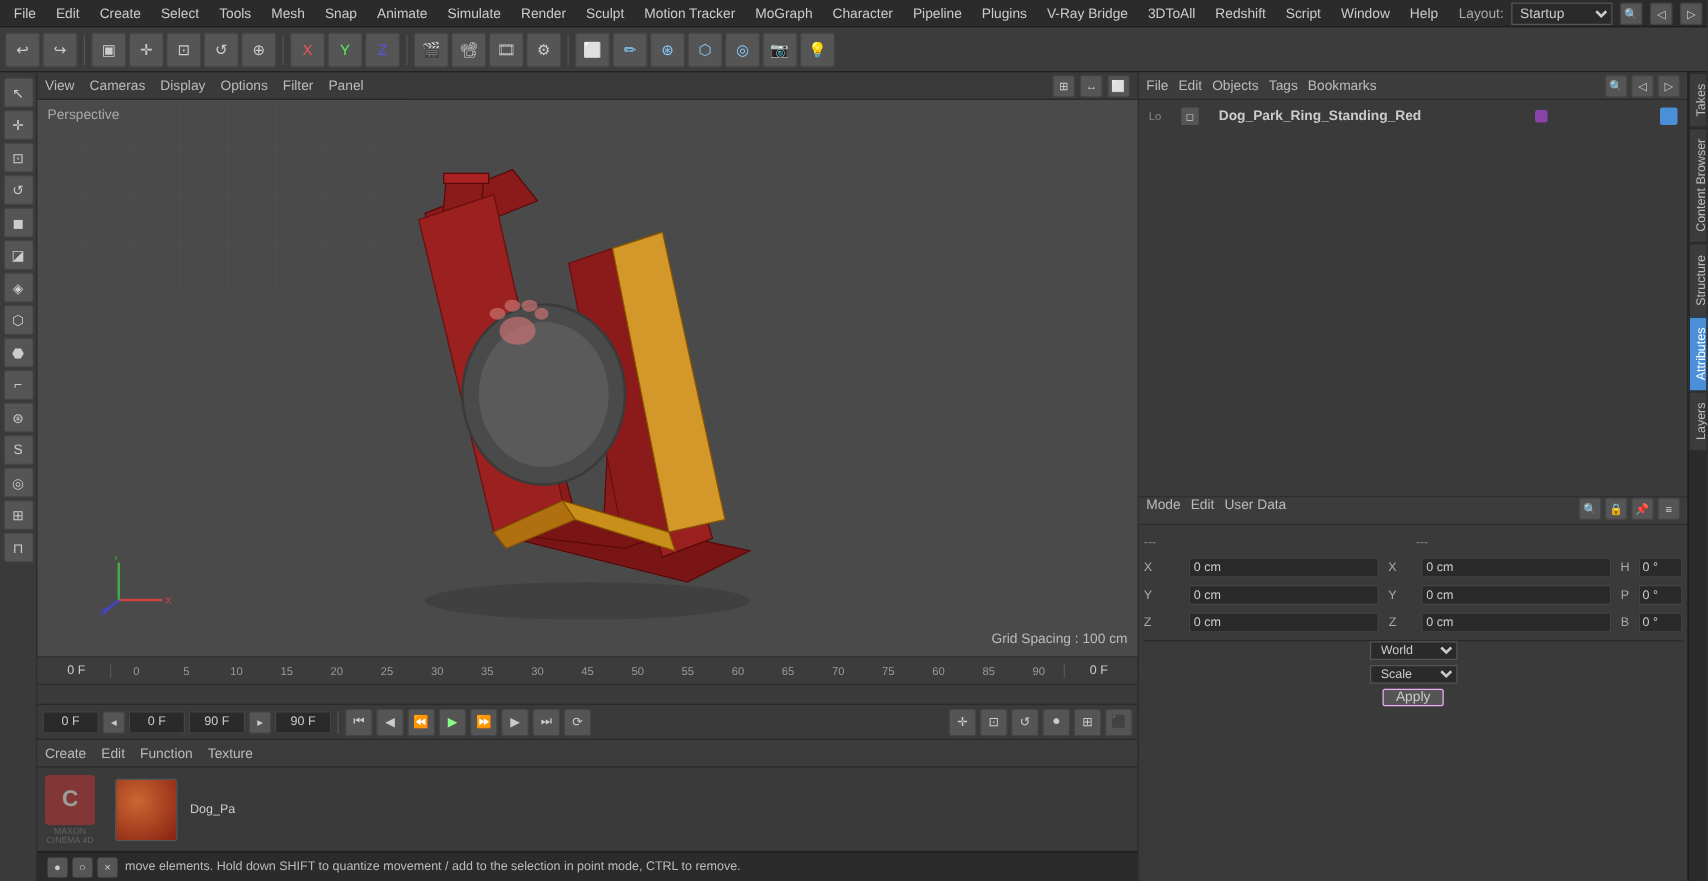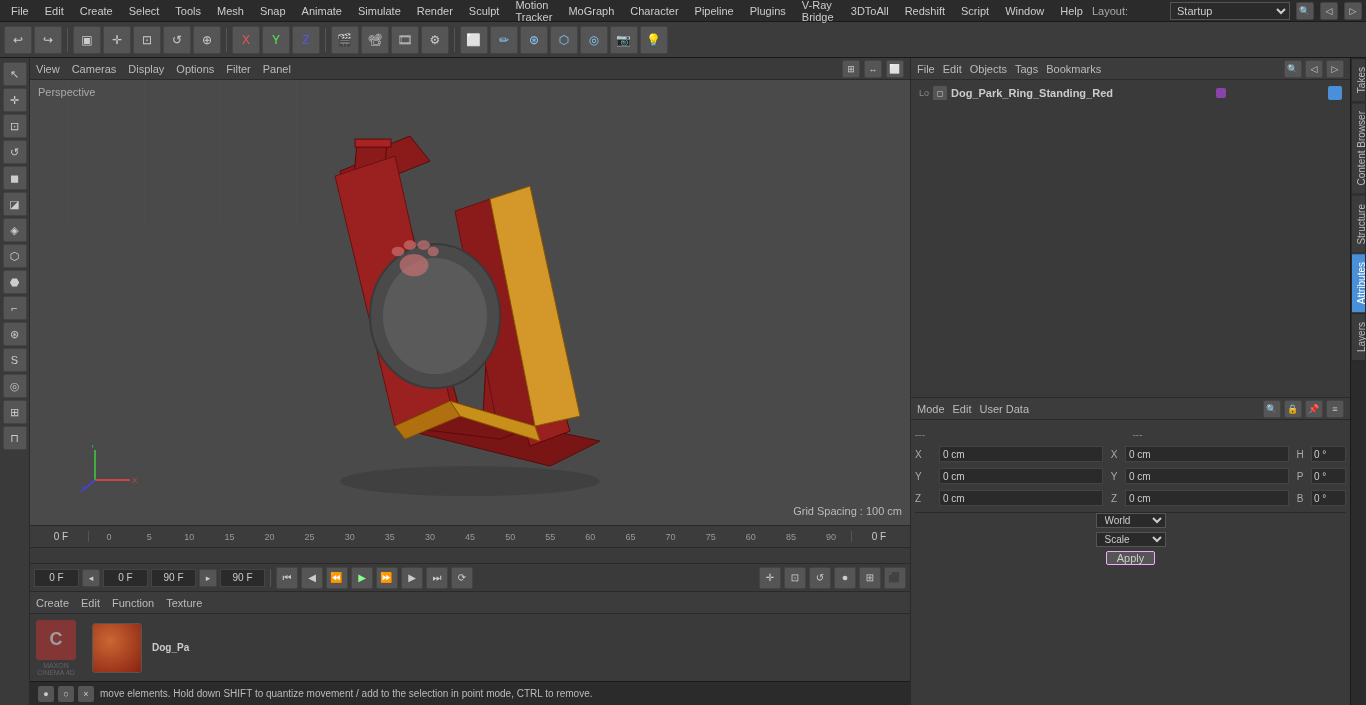--- a/index.html
+++ b/index.html
@@ -332,21 +332,21 @@
     }
     #objects-content {
       flex: 1;
       background: #3a3a3a;
       padding: 4px;
     }
     .object-row {
       display: flex;
       align-items: center;
       padding: 2px 4px;
-      gap: 4px;
+      gap: 16px;
       cursor: pointer;
     }
     .obj-icon {
       width: 14px;
       height: 14px;
       background: #555;
       border-radius: 1px;
       font-size: 8px;
       display: flex;
       align-items: center;
@@ -362,21 +362,21 @@
     
     #attributes-panel {
       flex: 1;
       display: flex;
       flex-direction: column;
     }
     #attr-header {
       height: 22px;
       background: #3c3c3c;
       display: flex;
-      align-items: center;
+      align-items: flex-start;
       padding: 0 6px;
       gap: 8px;
       border-bottom: 1px solid #2a2a2a;
     }
     .attr-menu { color: #bbb; font-size: 11px; cursor: pointer; }
     #attr-content {
       flex: 1;
       padding: 4px;
     }
     .attr-row {
@@ -391,20 +391,21 @@
       font-size: 10px;
     }
     .attr-field {
       flex: 1;
       height: 16px;
       background: #2a2a2a;
       border: 1px solid #444;
       color: #ccc;
       font-size: 10px;
       padding: 0 3px;
+      margin-left: 12px;
     }
     .attr-small {
       width: 14px;
       color: #aaa;
       font-size: 10px;
       text-align: center;
     }
     .attr-angle {
       width: 35px;
       height: 16px;
@@ -508,21 +509,21 @@
   <div class="menu-item">Pipeline</div>
   <div class="menu-item">Plugins</div>
   <div class="menu-item">V-Ray Bridge</div>
   <div class="menu-item">3DToAll</div>
   <div class="menu-item">Redshift</div>
   <div class="menu-item">Script</div>
   <div class="menu-item">Window</div>
   <div class="menu-item">Help</div>
   <div style="margin-left:auto; display:flex; align-items:center; gap:6px;">
     <span style="color:#aaa; font-size:11px;">Layout:</span>
-    <select class="" style="background:#2a2a2a;border:1px solid #555;color:#ccc;font-size:11px;height:18px;padding:0 2px;width:120px;margin-left:36px;">
+    <select class="" style="background:#2a2a2a;border:1px solid #555;color:#ccc;font-size:11px;height:18px;padding:0 2px;width:81px;">
       <option>Startup</option>
     </select>
     <div class="small-icon-btn">🔍</div>
     <div class="small-icon-btn">◁</div>
     <div class="small-icon-btn">▷</div>
   </div>
 </div>
 
 <div id="toolbar">
   <div class="toolbar-btn">↩</div>
@@ -748,21 +749,21 @@
         <div style="display:flex; flex-direction:column; align-items:center; margin-right:10px; opacity:0.5;">
           <div style="width:40px;height:40px;background:#cc3333;border-radius:3px;display:flex;align-items:center;justify-content:center;">
             <span style="color:white;font-size:18px;font-weight:bold;">C</span>
           </div>
           <div style="font-size:7px;color:#888;margin-top:2px;">MAXON</div>
           <div style="font-size:7px;color:#888;">CINEMA 4D</div>
         </div>
 
         <div class="material-swatch" style="background: radial-gradient(circle at 35% 35%, #cc6633, #882211);">
         </div>
-        <div style="display:flex;flex-direction:column;margin-left:4px;font-weight:bold;">
+        <div style="display:flex;flex-direction:column;margin-left:4px;">
           <span style="color:#ccc;font-size:10px;">Dog_Pa</span>
         </div>
       </div>
     </div>
 
     <div id="status-bar">
       <div class="status-icons">
         <div style="width:16px;height:16px;background:#555;border-radius:2px;display:flex;align-items:center;justify-content:center;font-size:9px;">●</div>
         <div style="width:16px;height:16px;background:#555;border-radius:2px;display:flex;align-items:center;justify-content:center;font-size:9px;">○</div>
         <div style="width:16px;height:16px;background:#555;border-radius:2px;display:flex;align-items:center;justify-content:center;font-size:9px;">×</div>

